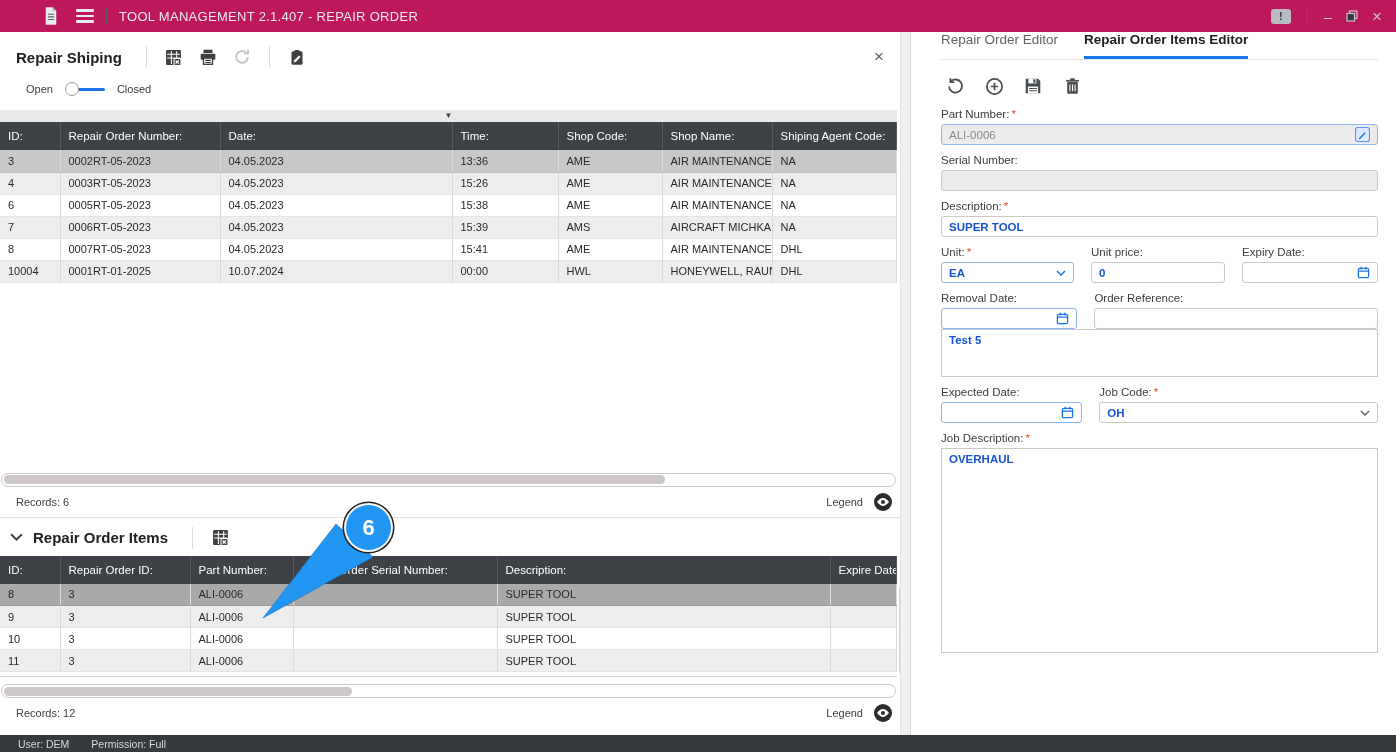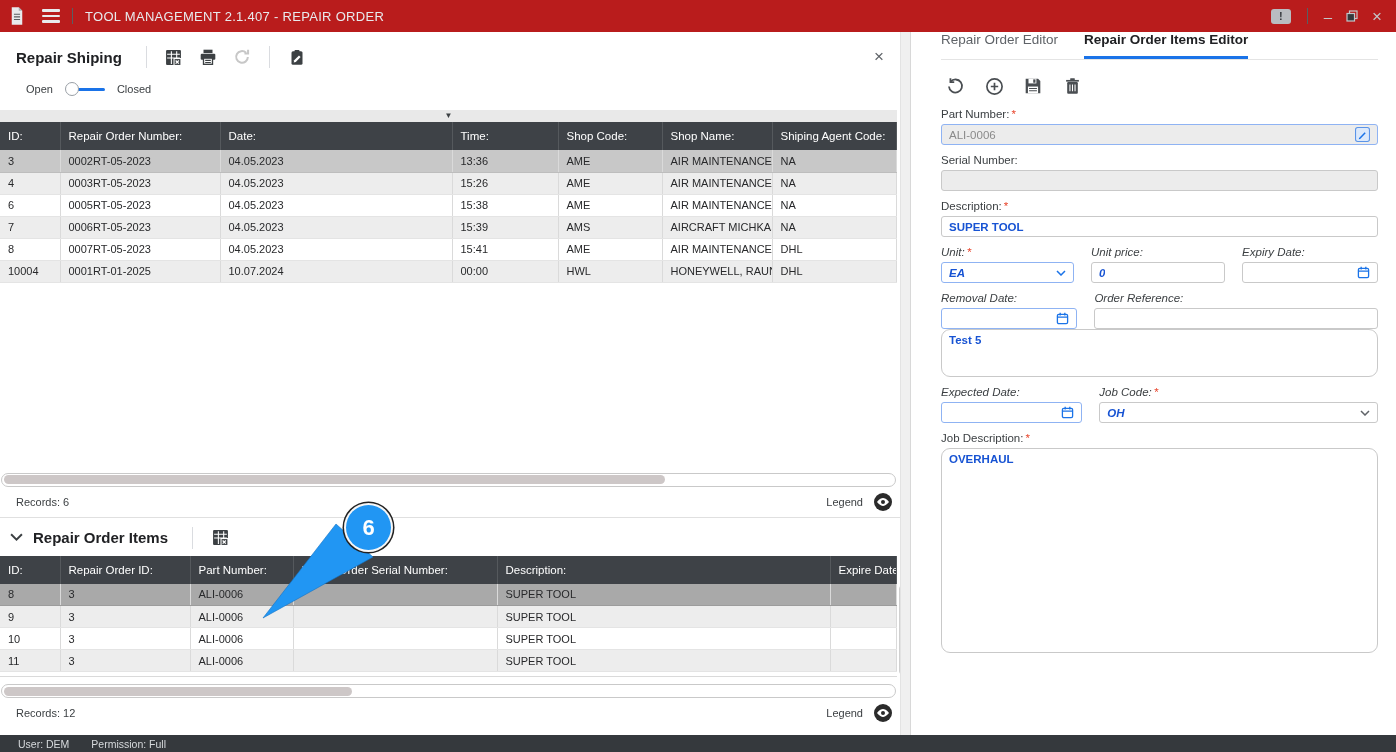--- a/index.html
+++ b/index.html
@@ -2,21 +2,21 @@
 <html><head>
 <meta charset="utf-8">
 <style>
   * { box-sizing: border-box; }
   html,body { margin:0; padding:0; }
   body {
     width:1396px; height:752px; overflow:hidden; position:relative;
     font-family:"Liberation Sans", sans-serif; background:#fff; color:#202124;
   }
   
-  .titlebar{position:absolute;top:0;left:0;right:0;height:32px;background:#b91c1c;display:flex;align-items:center;z-index:5;}
+  .titlebar{position:absolute;top:0;left:0;right:0;height:32px;background:#be185d;display:flex;align-items:center;z-index:5;padding-left:34px;}
   .titlebar .doc{margin-left:10px;display:flex;}
   .titlebar .menu{margin-left:18px;display:flex;flex-direction:column;gap:3px;cursor:pointer;}
   .titlebar .menu i{display:block;width:18px;height:2.5px;background:#e8eaed;border-radius:1px;}
   .tb-sep{width:1px;height:16px;background:#5a5e62;margin:0 12px;}
   .tb-title{color:#e8eaed;font-size:13px;letter-spacing:.3px;}
   .tb-right{margin-left:auto;display:flex;align-items:center;gap:14px;margin-right:14px;color:#b9bdc1;}
   .tb-alert{width:20px;height:15px;background:#b9bdc1;border-radius:3px;color:#35393d;font-size:11px;font-weight:bold;display:flex;align-items:center;justify-content:center;}
   .tb-btn{font-size:15px;color:#c3c6c9;cursor:pointer;line-height:1;}
   
   .statusbar{position:absolute;left:0;right:0;bottom:0;height:17px;background:#35393d;display:flex;align-items:center;gap:22px;padding-left:18px;z-index:5;}
@@ -84,24 +84,24 @@
   .form{margin-top:2px;}
   .flabel{display:block;font-size:11.5px;color:#3c4043;margin:9px 0 4px;}
   .star{color:#e8452c;margin-left:2px;}
   .inp{height:21px;border:1px solid #c9c9c9;border-radius:3px;background:#fff;display:flex;align-items:center;padding:0 7px;font-size:11.5px;font-weight:bold;color:#1753d3;cursor:text;}
   .inp.disabled{background:#ececec;color:#8a8a8a;font-weight:normal;cursor:default;}
   .inp.blue-border{border-color:#8fb3f3;}
   .inp .val{overflow:hidden;white-space:nowrap;}
   .inp .trail{margin-left:auto;display:flex;align-items:center;cursor:pointer;}
   .sel-chev{color:#1a73e8;}
   .sel-chev.gray{color:#5f6368;}
-  .tarea{border:1px solid #c9c9c9;border-radius:9px;background:#fff;padding:4px 7px;font-size:11.5px;font-weight:bold;color:#1753d3;cursor:text;}
+  .tarea{border:1px solid #c9c9c9;border-radius:0;background:#fff;padding:4px 7px;font-size:11.5px;font-weight:bold;color:#1753d3;cursor:text;}
   .tarea.h46{height:48px;}
   .tarea.h200{height:205px;}
-  .frow{display:flex;gap:17px;font-style:italic;}
+  .frow{display:flex;gap:17px;}
   .fcol{display:flex;flex-direction:column;}
   .w140{width:140px;}.w141{width:141px;}.w143{width:143px;margin-left:auto;}
   .w291{width:291px;}.w282{width:282px;}
   
   .annot-svg{position:absolute;top:0;left:0;z-index:40;pointer-events:none;}
   .annot-circle{position:absolute;left:346px;top:505px;width:45px;height:45px;border-radius:50%;background:#2196f3;
     box-shadow:0 0 0 2px #f7f7f7, 0 0 0 3.5px #222;z-index:41;display:flex;align-items:center;justify-content:center;
     color:#fff;font-size:22px;font-weight:bold;pointer-events:none;}
 </style>
 </head>

